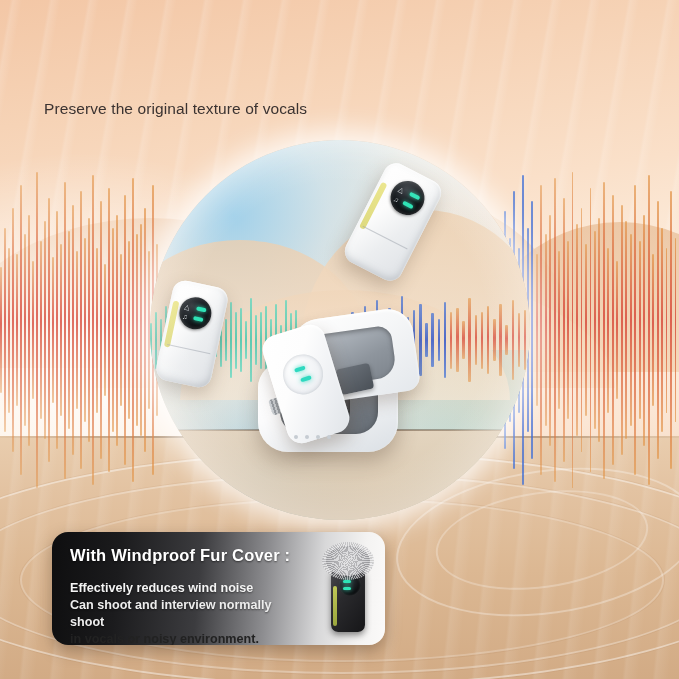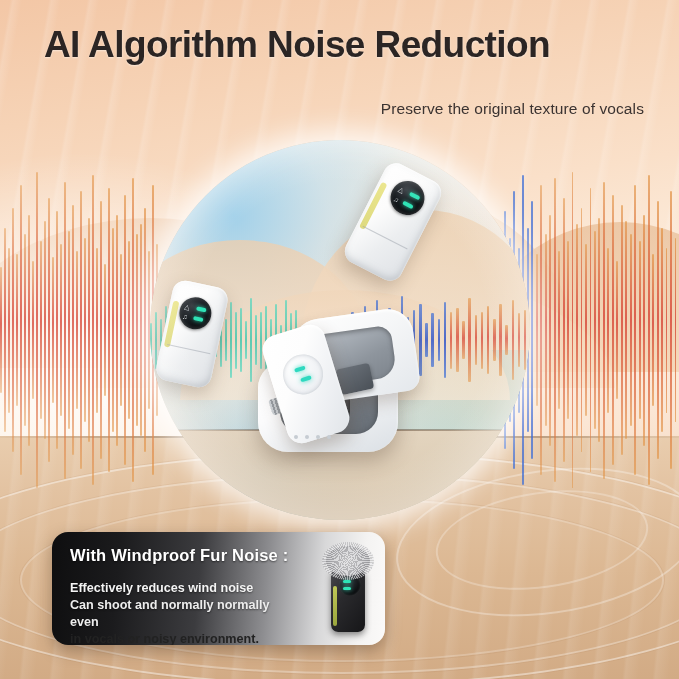--- a/index.html
+++ b/index.html
@@ -197,21 +197,21 @@
     font-size:37px;font-weight:700;letter-spacing:-.6px;
     color:#2b2524;
     font-family:"Liberation Sans",sans-serif;
     text-shadow:0 1px 2px rgba(255,255,255,.5);
   }
   .sub{
     position:absolute;left:44px;width:600px;
     font-size:15.5px;color:#3b3331;letter-spacing:.1px;
   }
   #sub1{top:79px;}
-  #sub2{top:100px;text-align:right;}
+  #sub2{top:100px;}
 
   
   #caption{
     position:absolute;left:52px;top:532px;width:333px;height:113px;
     border-radius:16px;
     background:linear-gradient(95deg,#0e0e0f 0%,#1b1b1d 20%,#3c3c3f 44%,#8d8d90 64%,#d8d8d9 80%,#f4f3f2 92%,#fbfaf9 100%);
     box-shadow:0 6px 16px rgba(60,40,25,.35);
     overflow:hidden;
   }
   #caption-title{
@@ -476,28 +476,27 @@
         <i></i>
           <i></i>
           <i></i>
           <i></i>
       </div>
     </div>
 
     <div class="circle-haze"></div>
   </div>
 
-  <div id="title">AI Algorithm Noise Reduction</div>
   <div class="sub" id="sub2">Preserve the original texture of vocals</div>
 
   <div id="caption">
-    <div id="caption-title">With Windproof Fur Noise :</div>
+    <div id="caption-title">With Windproof Fur Cover :</div>
     <div id="caption-lines">
       <div>Effectively reduces wind noise</div>
-      <div>Can shoot and normally normally even</div>
+      <div>Can shoot and interview normally shoot</div>
       <div>in vocals or noisy environment.</div>
     </div>
     <div class="fur-mic">
       <div class="body"></div>
       <div class="strip"></div>
       <div class="disp">
         <i class="led" style="left:4px;top:6px;width:8px;height:3px;"></i>
         <i class="led" style="left:4px;top:13px;width:8px;height:3px;"></i>
       </div>
       <div class="fur"></div>

